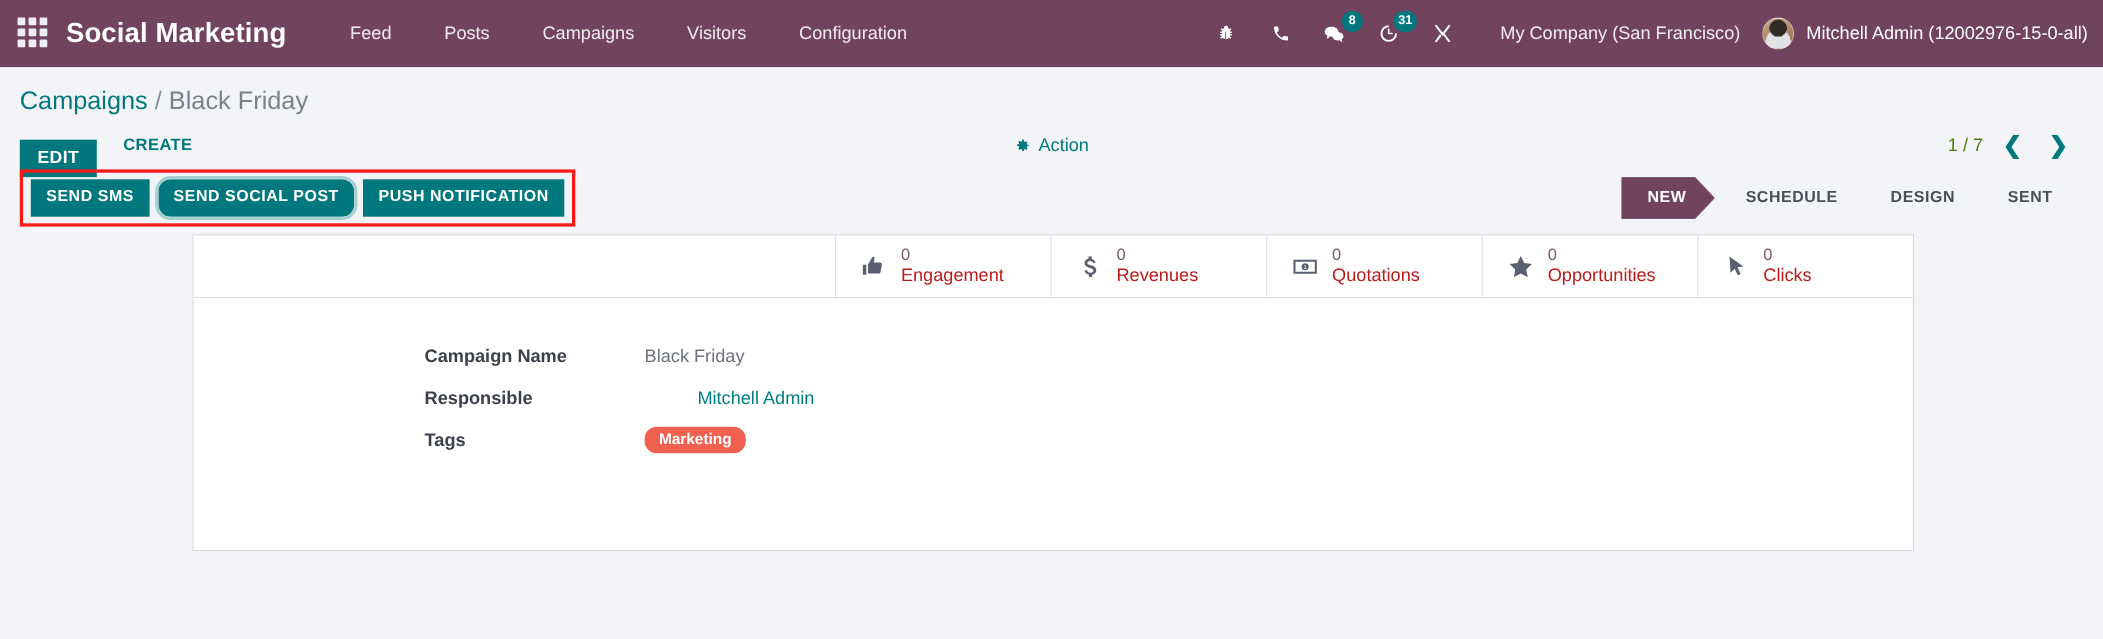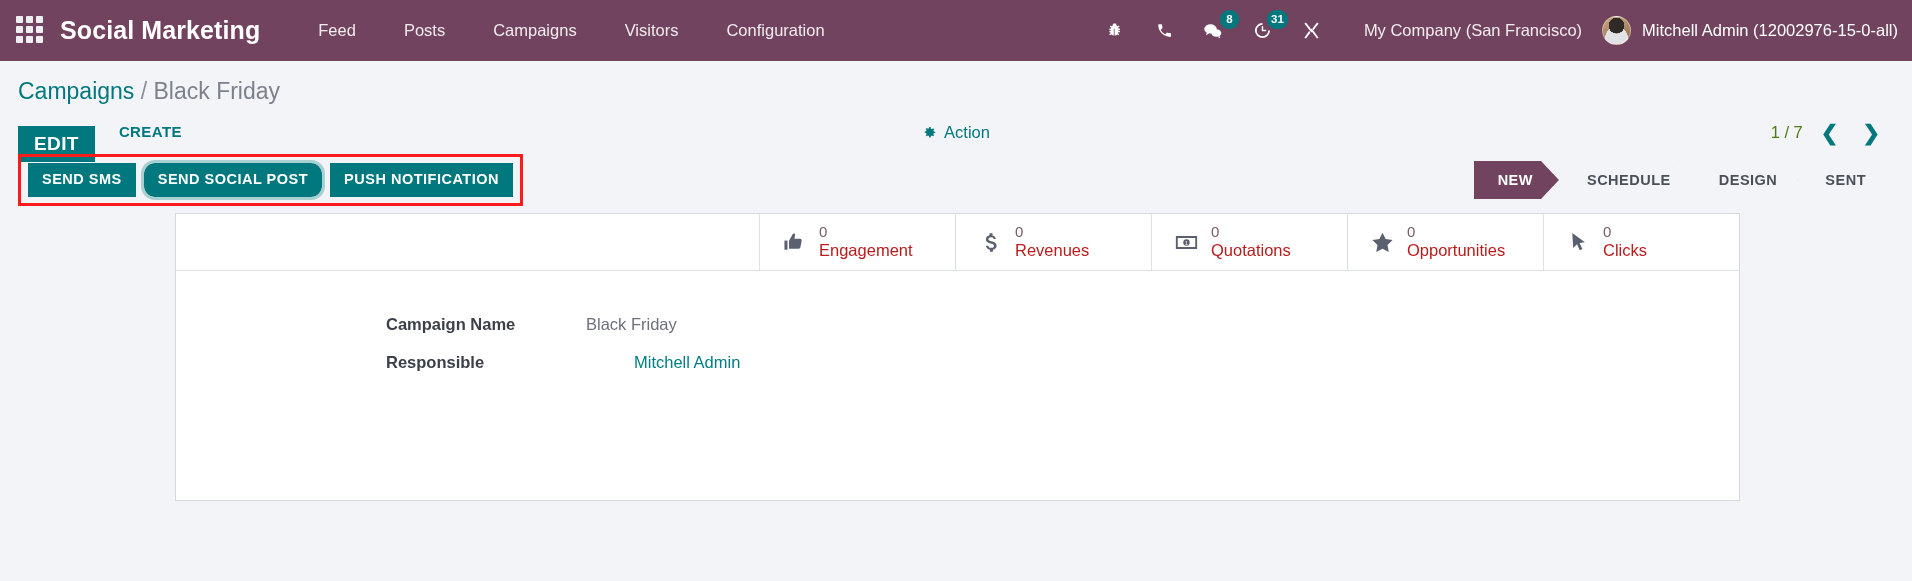--- a/index.html
+++ b/index.html
@@ -112,21 +112,21 @@
   .control-row {
     display: flex;
     align-items: center;
     padding: 8px 18px 10px 18px;
     position: relative;
     height: 48px;
   }
   .btn-edit {
     background: #00787D;
     color: #fff;
-    font-size: 19px;
+    font-size: 16px;
     font-weight: bold;
     letter-spacing: .4px;
     padding: 8px 16px;
     border: none;
     cursor: pointer;
     line-height: 1.1;
     margin-top: 24px;
   }
   .btn-create {
     background: transparent;
@@ -489,16 +489,20 @@
 
     <div class="form-body">
       <div class="frow">
         <span class="flabel">Campaign Name</span>
         <span class="fvalue">Black Friday</span>
       </div>
       <div class="frow">
         <span class="flabel">Responsible</span>
         <span class="fvalue link">Mitchell Admin</span>
       </div>
+      <div class="frow">
+        <span class="flabel">Tags</span>
+        <span class="tag">Marketing</span>
+      </div>
     </div>
 
   </div>
 </div>
 
 </body></html>

